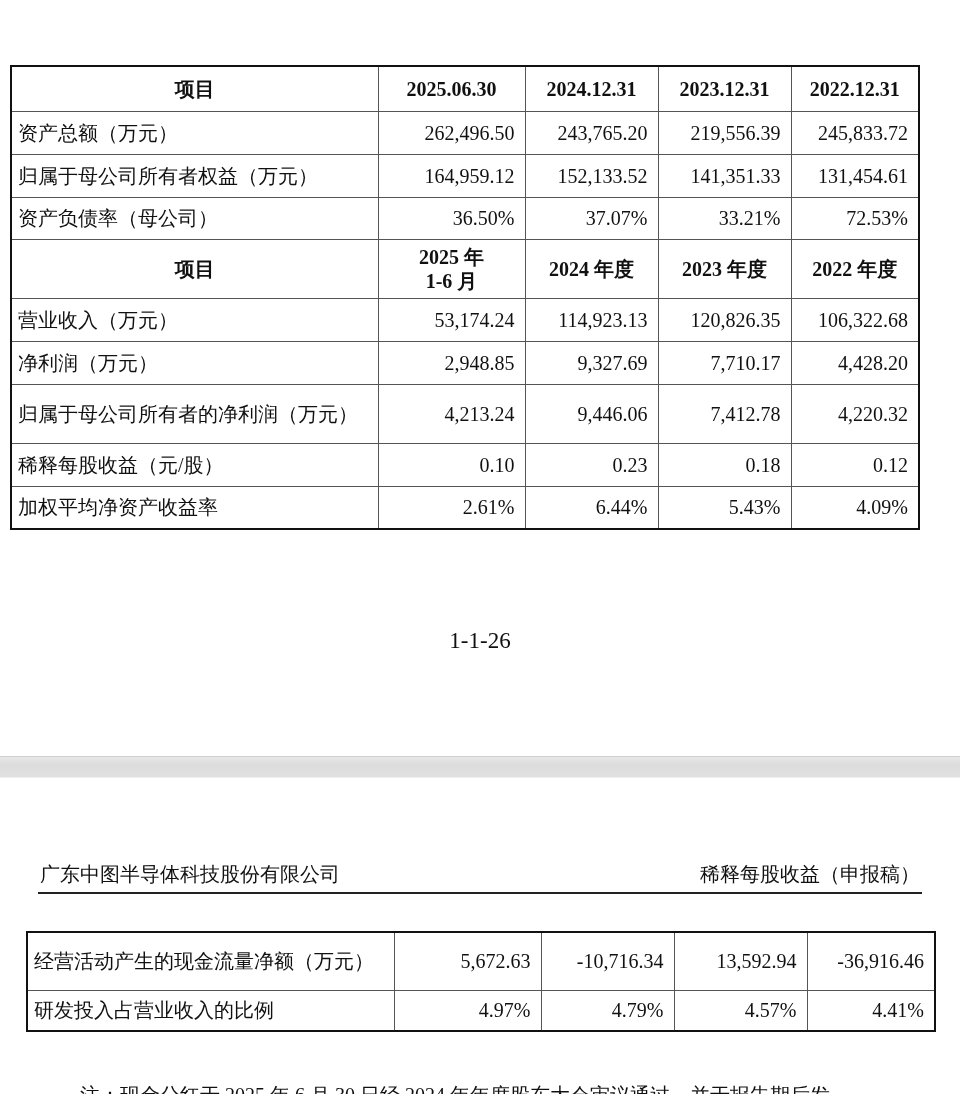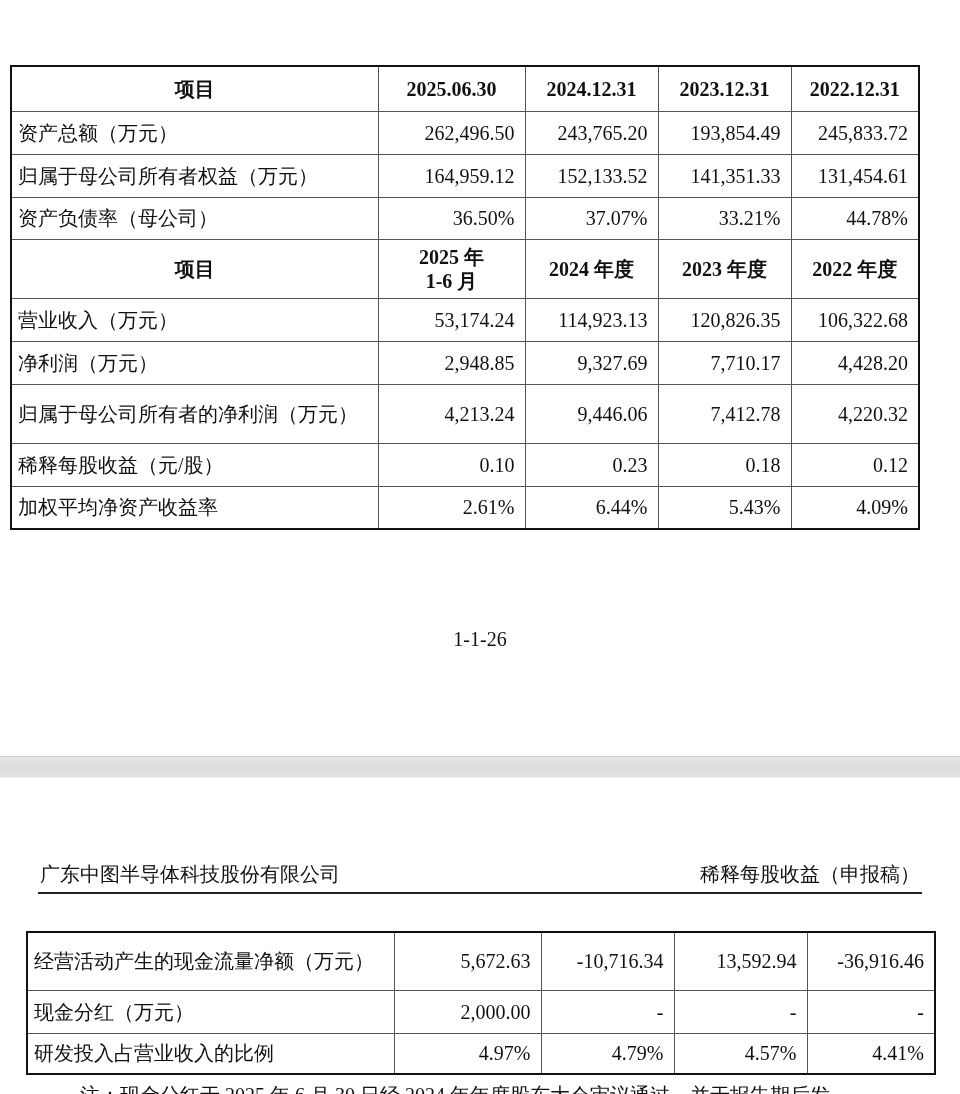--- a/index.html
+++ b/index.html
@@ -13,21 +13,21 @@
 
   table.fin { position: absolute; border-collapse: collapse; table-layout: fixed; border: 2.5px solid #111; }
   table.fin td { border: 1px solid #555; padding: 0 6px; font-size: 20px; line-height: 24px; vertical-align: middle; }
   table.fin td.label { text-align: left; }
   table.fin td.num { text-align: right; padding-right: 10px; }
   table.fin td.hdr { text-align: center; font-weight: bold; }
   table.fin tr.hrow td { border-bottom: 1px solid #555; }
   .t1 { left: 10px; top: 19px; width: 908px; margin-top: 46px; }
   .t2 { left: 26px; top: 153px; width: 908px; padding-left: 33px; }
 
-  .pagenum { position: absolute; top: 628px; left: 0; width: 960px; text-align: center; font-size: 20px; }
+  .pagenum { position: absolute; top: 628px; left: 0; width: 960px; text-align: center; font-size: 23px; }
 
   .doc-header { position: absolute; left: 38px; top: 84px; width: 884px; height: 30px;
                 border-bottom: 2px solid #222; font-size: 20px; }
   .doc-header .company { position: absolute; left: 2px; bottom: 4px; }
   .doc-header .doctype { position: absolute; right: 2px; bottom: 4px; }
   .note { position: absolute; left: 80px; top: 304px; font-size: 20px; white-space: nowrap; }
 </style>
 </head>
 <body>
 
@@ -45,36 +45,36 @@
       <td class="hdr">项目</td>
       <td class="hdr">2025.06.30</td>
       <td class="hdr">2024.12.31</td>
       <td class="hdr">2023.12.31</td>
       <td class="hdr">2022.12.31</td>
     </tr>
     <tr style="height:43px">
       <td class="label">资产总额（万元）</td>
       <td class="num">262,496.50</td>
       <td class="num">243,765.20</td>
-      <td class="num">193,854.49</td>
+      <td class="num">219,556.39</td>
       <td class="num">245,833.72</td>
     </tr>
     <tr style="height:43px">
       <td class="label">归属于母公司所有者权益（万元）</td>
       <td class="num">164,959.12</td>
       <td class="num">152,133.52</td>
       <td class="num">141,351.33</td>
       <td class="num">131,454.61</td>
     </tr>
     <tr style="height:42px">
       <td class="label">资产负债率（母公司）</td>
       <td class="num">36.50%</td>
       <td class="num">37.07%</td>
       <td class="num">33.21%</td>
-      <td class="num">44.78%</td>
+      <td class="num">72.53%</td>
     </tr>
     <tr class="hrow" style="height:59px">
       <td class="hdr">项目</td>
       <td class="hdr">
         <div>2025 年</div>
         <div>1-6 月</div>
       </td>
       <td class="hdr">2024 年度</td>
       <td class="hdr">2023 年度</td>
       <td class="hdr">2022 年度</td>
@@ -137,27 +137,20 @@
         <col style="width:128px">
     </colgroup>
     <tbody>
         <tr style="height:58px">
       <td class="label">经营活动产生的现金流量净额（万元）</td>
       <td class="num">5,672.63</td>
       <td class="num">-10,716.34</td>
       <td class="num">13,592.94</td>
       <td class="num">-36,916.46</td>
     </tr>
-    <tr style="height:43px">
-      <td class="label">现金分红（万元）</td>
-      <td class="num">2,000.00</td>
-      <td class="num">-</td>
-      <td class="num">-</td>
-      <td class="num">-</td>
-    </tr>
     <tr style="height:41px">
       <td class="label">研发投入占营业收入的比例</td>
       <td class="num">4.97%</td>
       <td class="num">4.79%</td>
       <td class="num">4.57%</td>
       <td class="num">4.41%</td>
     </tr>
   </tbody>
     </table>
 

